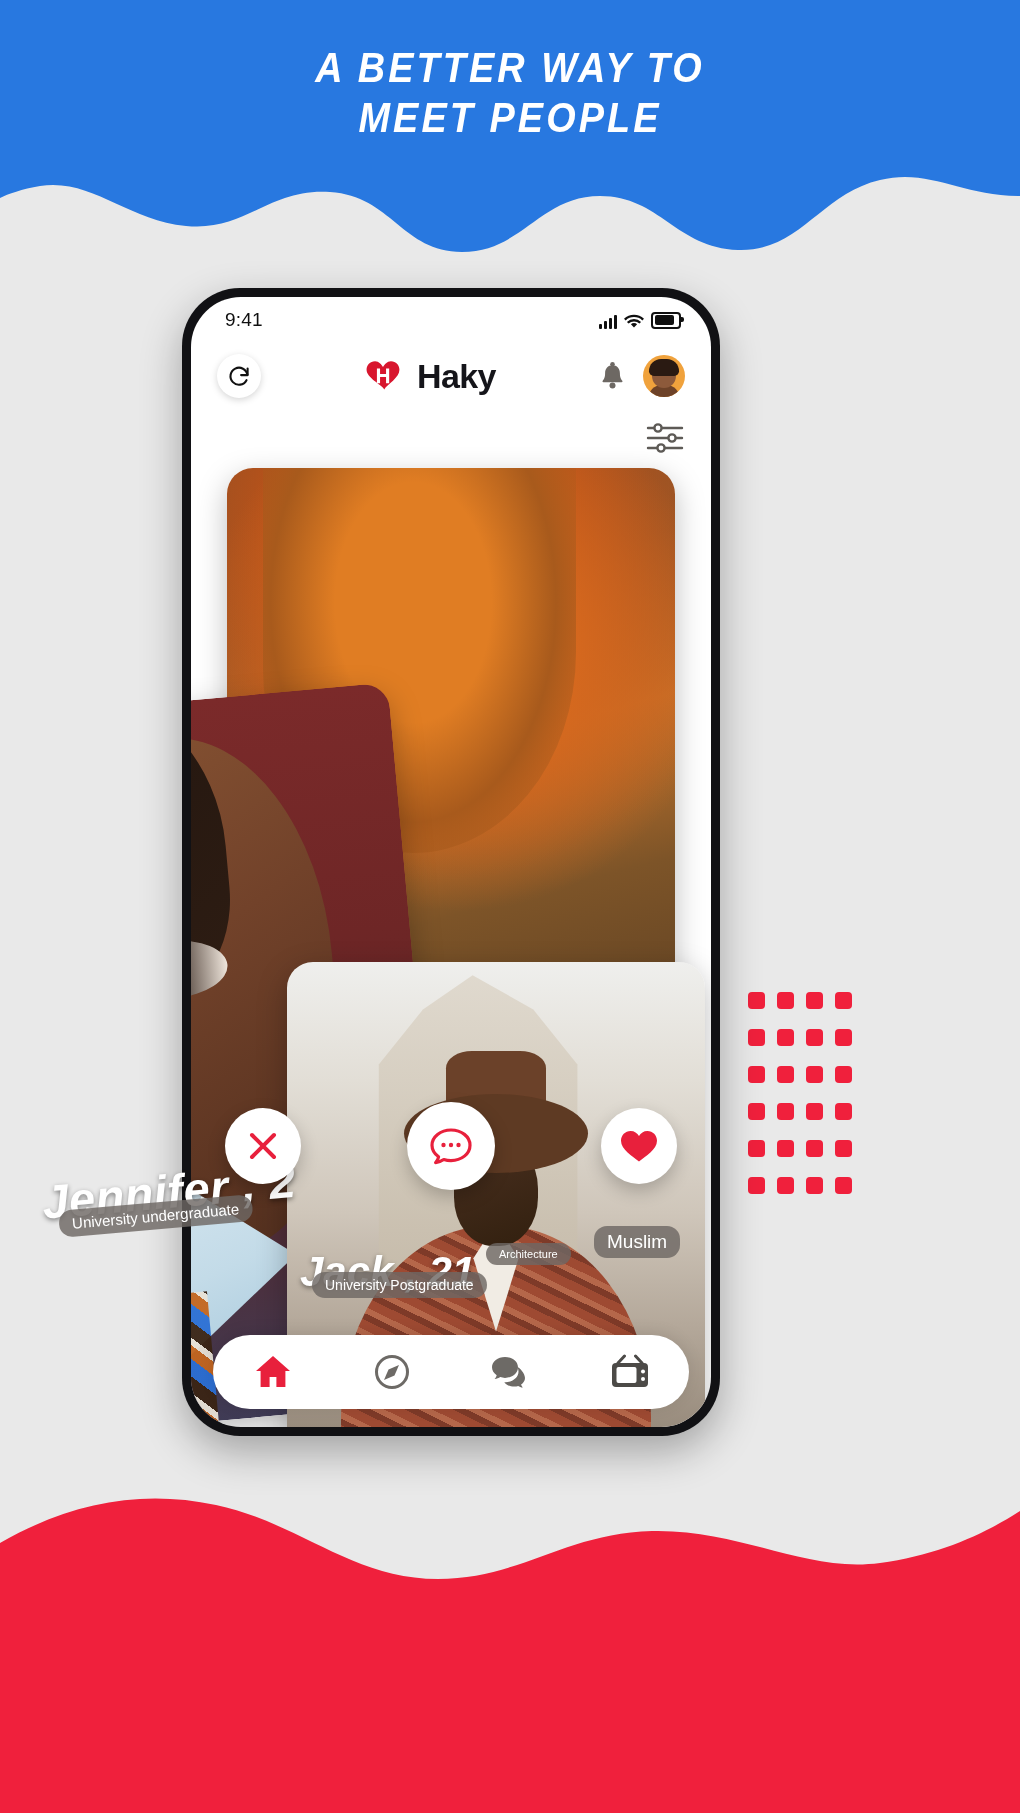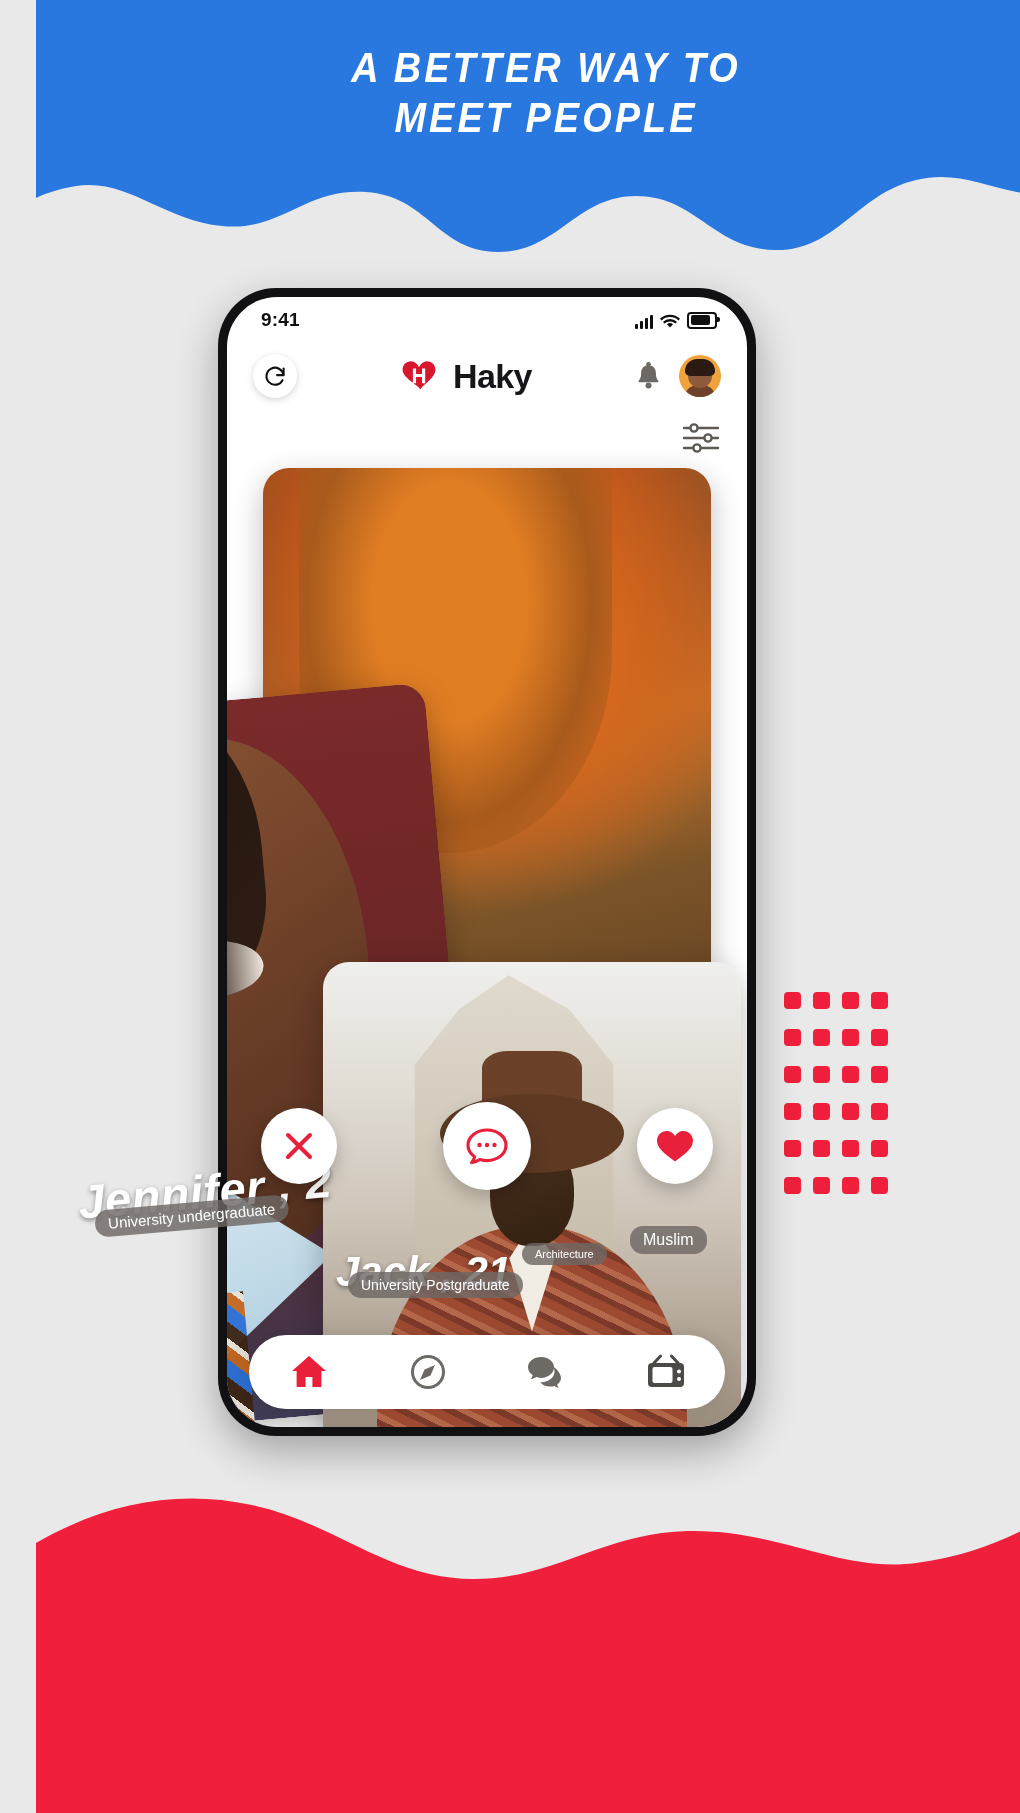--- a/index.html
+++ b/index.html
@@ -1,21 +1,21 @@
 <!DOCTYPE html>
 <html><head>
 <meta charset="utf-8">
 <style>
   html,body{margin:0;padding:0;}
   body{
     width:1020px;height:1813px;overflow:hidden;position:relative;
     background:#e9e9e9;
     font-family:"Liberation Sans","DejaVu Sans",sans-serif;
   }
-  .stage{position:absolute;inset:0;overflow:hidden;margin-left:36px;}
+  .stage{position:absolute;inset:0;overflow:hidden;}
 
   
   .topband{position:absolute;left:0;top:0;width:1020px;height:300px;}
   .topband svg{display:block;width:1020px;height:300px;}
 
   .headline{
     position:absolute;left:0;top:42px;width:1020px;text-align:center;
     color:#ffffff;font-weight:bold;font-style:italic;
     font-size:43px;line-height:50px;letter-spacing:3.5px;
     transform:scaleX(.88);transform-origin:50% 0;
@@ -41,21 +41,21 @@
   }
   .screen{
     position:relative;width:100%;height:100%;background:#ffffff;
     border-radius:50px;overflow:hidden;
   }
 
   
   .statusbar{position:absolute;left:0;top:0;width:100%;height:40px;
     display:flex;align-items:center;justify-content:space-between;
     padding:6px 30px 0 34px;box-sizing:border-box;z-index:6;}
-  .stime{font-size:19px;font-weight:bold;color:#101010;letter-spacing:.2px;}
+  .stime{font-size:19px;font-weight:normal;color:#101010;letter-spacing:.2px;}
   .sicons{display:flex;align-items:flex-end;gap:7px;}
   .bars{display:flex;align-items:flex-end;gap:2px;height:15px;}
   .bars s{display:block;width:3px;background:#101010;border-radius:1px;}
   .bars s:nth-child(1){height:5px}.bars s:nth-child(2){height:8px}
   .bars s:nth-child(3){height:11px}.bars s:nth-child(4){height:14px}
   .batt{width:26px;height:13px;border:2px solid #101010;border-radius:4px;position:relative;}
   .batt::after{content:"";position:absolute;right:-5px;top:3px;width:3px;height:5px;background:#101010;border-radius:0 2px 2px 0;}
   .batt i{position:absolute;left:1.5px;top:1.5px;bottom:1.5px;width:19px;background:#101010;border-radius:2px;display:block;}
 
   
@@ -147,21 +147,21 @@
   .tag{position:absolute;background:rgba(110,104,100,.82);color:#fff;
     border-radius:13px;padding:5px 13px;font-size:15px;white-space:nowrap;}
 
   .jen-name{left:40px;top:1175px;font-size:47px;letter-spacing:.5px;
     transform:rotate(-5deg);transform-origin:0 0;z-index:6;}
   .jen-tag{left:58px;top:1211px;transform:rotate(-5deg);transform-origin:0 0;z-index:6;font-size:15px;}
 
   .jack-name{left:300px;top:1248px;font-size:42px;z-index:10;}
   .jack-tag{left:312px;top:1272px;z-index:10;font-size:14px;}
   .jack-tag2{left:486px;top:1243px;z-index:10;font-size:11px;}
-  .jack-tag3{left:594px;top:1226px;z-index:10;font-size:16px;}
+  .jack-tag3{left:594px;top:1226px;z-index:10;font-size:19px;}
 
   
   .navbar{position:absolute;left:22px;right:22px;bottom:18px;height:74px;
     background:#ffffff;border-radius:38px;box-shadow:0 -2px 16px rgba(0,0,0,.10);
     display:flex;align-items:center;justify-content:space-around;z-index:12;}
   .navitem{display:flex;align-items:center;justify-content:center;width:64px;height:54px;}
 </style>
 </head>
 <body>
 

